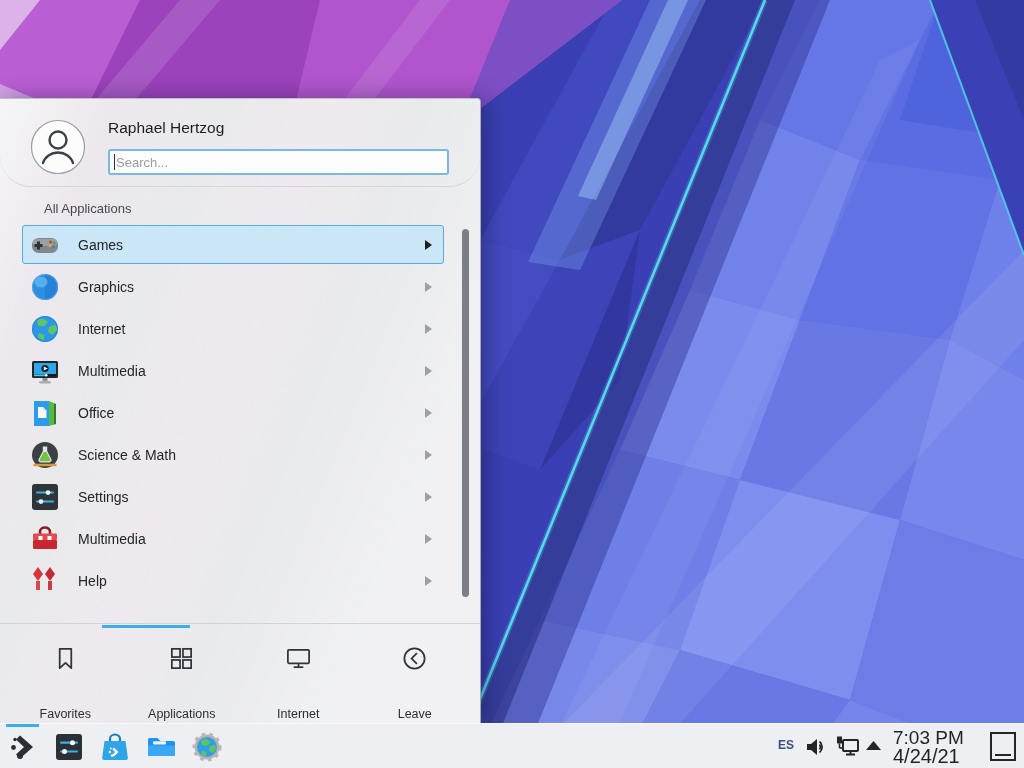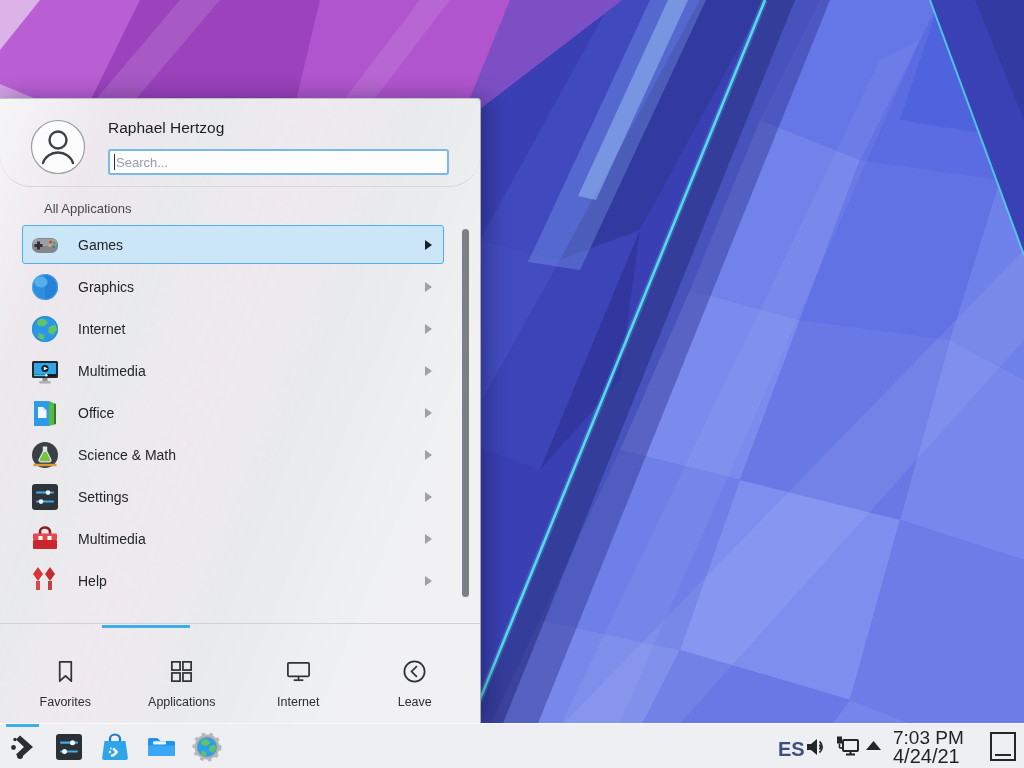--- a/index.html
+++ b/index.html
@@ -44,31 +44,31 @@
     border-top:5px solid transparent; border-bottom:5px solid transparent; border-left:7px solid #9da1a5; }
   .row.selected .arrow { border-left-color:#1b1e20; }
 
   .scroll-thumb { position:absolute; left:462px; top:130px; width:7px; height:368px;
     background:#7c8084; border-radius:3.5px; }
 
   .tab-sep { position:absolute; left:0; top:524px; width:480px; height:1px; background:#d2d3d5; }
   .tab-indicator { position:absolute; left:102px; top:526px; width:88px; height:3px; background:#3daee9; }
 
   .tab-bar { position:absolute; left:7px; top:534px; width:466px; height:88px; display:flex; }
-  .tab { flex:1; display:flex; flex-direction:column; align-items:center; justify-content:center;
+  .tab { flex:1; display:flex; flex-direction:column; align-items:center; justify-content:space-between;
     padding-top:12px; gap:10px; cursor:default; }
   .tab svg { width:27px; height:27px; }
   .tab .tlbl { font-size:12.5px; color:#2b2e31; }
 
   
   .taskbar { position:absolute; left:0; bottom:0; width:1024px; height:45px; z-index:6;
     background:#edeff2; border-top:1px solid rgba(255,255,255,.6); }
   .tb-icon { position:absolute; top:7px; width:32px; height:32px; }
   .launcher-indicator { position:absolute; left:6px; top:0; width:33px; height:3px; background:#3daee9; }
-  .tray-label { position:absolute; top:14px; font-size:20px; font-weight:bold; color:#3c4f7d; }
+  .tray-label { position:absolute; top:14px; font-size:12px; font-weight:bold; color:#3c4f7d; }
   .tray-svg { position:absolute; }
   .clock { position:absolute; left:893px; top:3px; width:84px; text-align:left; color:#1f2326; }
   .clock .time { font-size:19px; line-height:21px; }
   .clock .date { font-size:20px; line-height:17px; }
   .show-desktop { position:absolute; left:990px; top:8px; width:26px; height:29px;
     border:2px solid #24272a; background:transparent; }
   .show-desktop i { position:absolute; left:3px; right:3px; bottom:3px; height:2px; background:#24272a; }
 </style>
 </head>
 <body>

